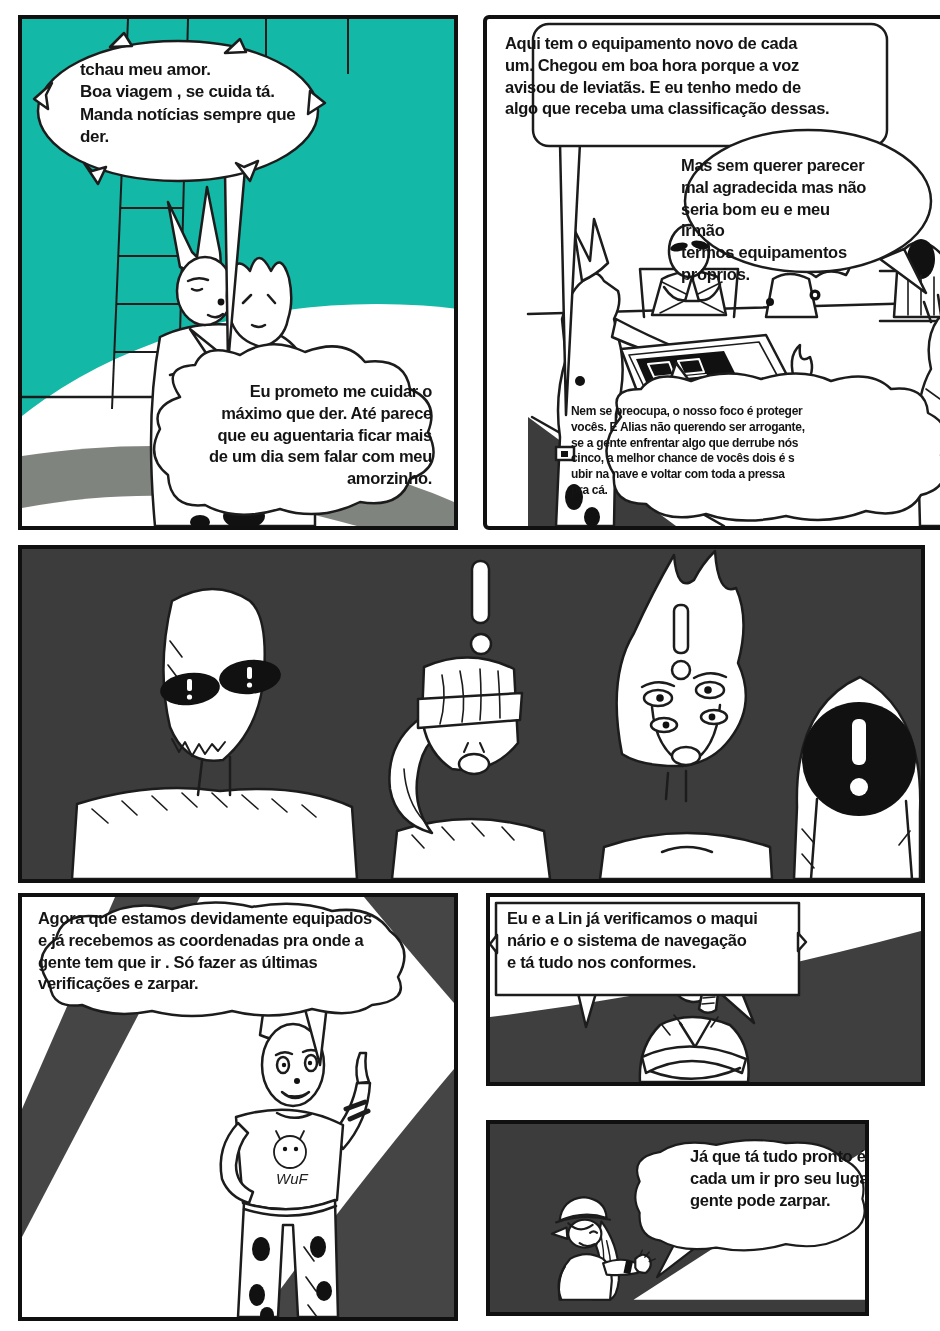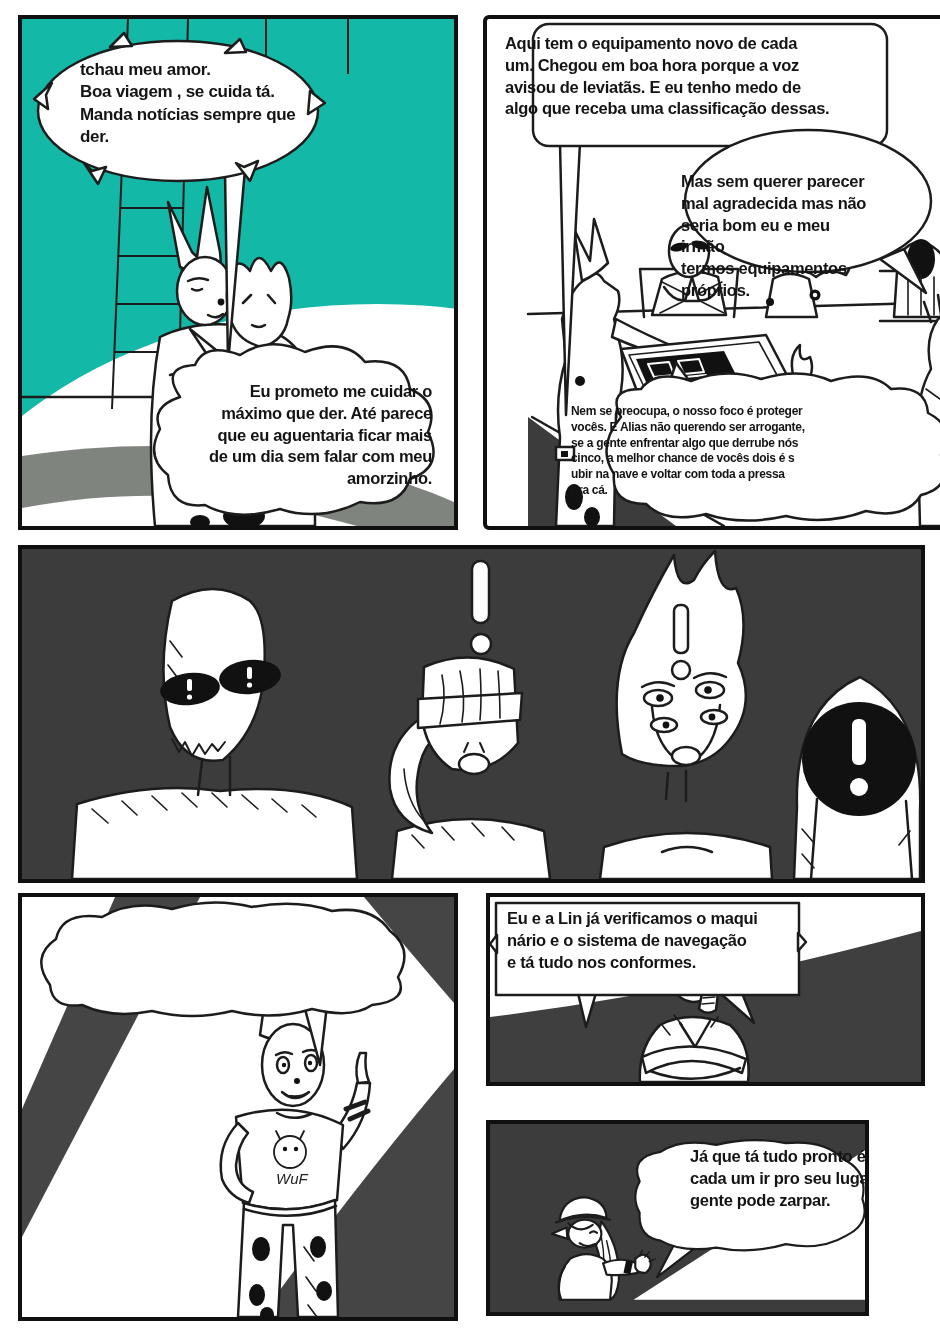--- a/index.html
+++ b/index.html
@@ -171,21 +171,21 @@
         <g>
           <polygon points="138,374 166,368 148,344"></polygon>
           <path d="M93,398 Q78,370 113,370 Q128,350 163,362 Q198,348 233,360 Q273,348 303,362 Q343,350 363,370 Q398,366 400,394 Q428,408 413,436 Q426,468 393,476 Q378,501 338,492 Q298,507 258,497 Q213,507 178,495 Q138,505 118,485 Q83,485 86,455 Q68,428 93,398 Z"></path>
         </g>
       </g>
     </svg>
     <div class="bt" style="left:18px;top:14px;width:335px;">Aqui tem o equipamento novo de cada
 um. Chegou em boa hora porque a voz
 avisou de leviatãs. E eu tenho medo de
 algo que receba uma classificação dessas.</div>
-    <div class="bt" style="left:194px;top:136px;width:195px;margin-top:16px;">Mas sem querer parecer
+    <div class="bt" style="left:194px;top:136px;width:195px;">Mas sem querer parecer
 mal agradecida mas não
 seria bom eu e meu irmão
 termos equipamentos
 próprios.</div>
     <div class="bt" style="left:84px;top:385px;width:345px;font-size:12px;">Nem se preocupa, o nosso foco é proteger
 vocês. E Alias não querendo ser arrogante,
 se a gente enfrentar algo que derrube nós
 cinco, a melhor chance de vocês dois é s
 ubir na nave e voltar com toda a pressa
 pra cá.</div>
@@ -305,20 +305,24 @@
           <path d="M282,350 l10,14 M284,380 l10,14 M286,408 l9,12" fill="none" stroke-width="1.6"></path>
         </g>
 
         <g>
           <polygon points="283,112 305,108 298,168"></polygon>
           <path d="M28,88 Q8,60 34,42 Q40,14 80,20 Q110,2 150,12 Q190,0 230,10 Q275,2 310,14 Q350,8 368,34 Q392,52 376,80 Q388,104 350,108 Q330,122 290,112 Q250,124 210,114 Q170,124 130,114 Q90,122 60,108 Q30,112 28,88 Z"></path>
         </g>
       </g>
       <text x="254" y="287" font-family="Liberation Sans, sans-serif" font-size="15" font-style="italic" fill="#222">WuF</text>
     </svg>
+    <div class="bt" style="left:16px;top:11px;width:352px;">Agora que estamos devidamente equipados
+e já recebemos as coordenadas pra onde a
+gente tem que ir . Só fazer as últimas
+verificações e zarpar.</div>
   </div>
 
   <div class="panel" id="p5" style="left:486px;top:893px;width:439px;height:193px;">
     <svg class="art" viewBox="0 0 431 185">
       <path d="M0,120 Q208,94 431,34 L431,185 L0,185 Z" fill="#3f3f3f"></path>
       <g stroke="#1c1c1c" stroke-width="2.5" fill="#ffffff" stroke-linejoin="round" stroke-linecap="round">
 
         <g>
           <path d="M150,185 Q148,150 170,128 Q200,112 240,128 Q262,148 258,185 Z"></path>
           <path d="M190,126 L205,150 L220,124" fill="none"></path>

